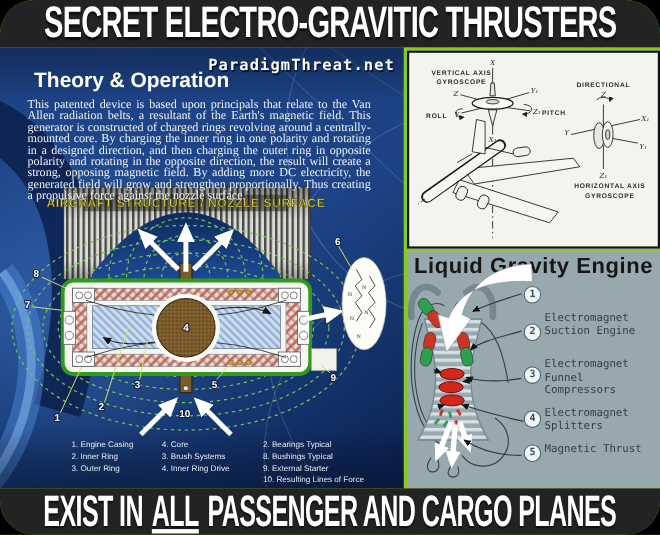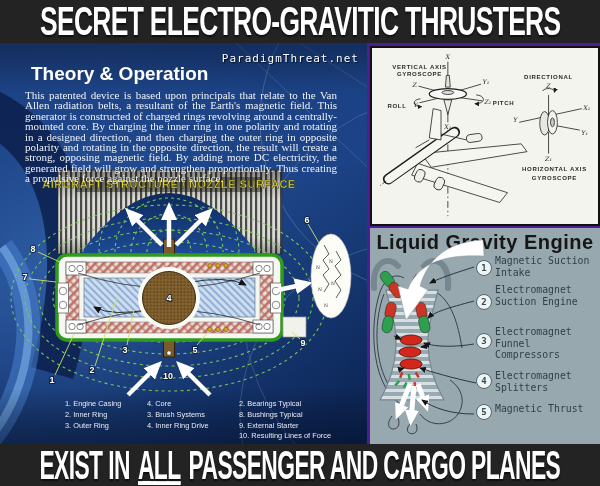--- a/index.html
+++ b/index.html
@@ -1,35 +1,35 @@
 <!DOCTYPE html>
 <html><head>
 <meta charset="utf-8">
 <style>
   html,body{margin:0;padding:0;background:#000;}
-  .stage{position:relative;width:600px;height:486px;background:#4c1d95;overflow:hidden;
-         font-family:"Liberation Sans",sans-serif;}
+  .stage{position:relative;width:600px;height:486px;background:#84cc16;overflow:hidden;
+         font-family:"Liberation Sans",sans-serif;border-radius:31px;}
   
   .banner{position:absolute;left:0;width:600px;background:#232323;display:flex;
           align-items:center;justify-content:center;overflow:hidden;}
   .banner.top{top:0;height:43px;}
   .banner.bottom{top:444px;height:42px;justify-content:center;}
   .headline{color:#fff;font-weight:700;white-space:nowrap;letter-spacing:-1px;
             transform-origin:center;text-shadow:0 2px 2px rgba(0,0,0,.6);}
   .headline.t{font-size:40px;transform:scaleX(0.66);}
   .headline.b{font-size:40px;transform:scaleX(0.57);}
   .u-underline{border-bottom:4px solid #fff;padding-bottom:0px;margin:0 4px;display:inline-block;line-height:0.82;}
   
   .panel-blue{position:absolute;left:0;top:43px;width:367px;height:401px;
      background:
        radial-gradient(120% 95% at 18% 58%, rgba(70,125,200,.45) 0%, rgba(40,85,160,.2) 40%, rgba(0,0,0,0) 70%),
        linear-gradient(160deg,#1b3f80 0%,#1c4386 45%,#123066 75%,#0b2251 100%);}
   .panel-blue svg{position:absolute;left:0;top:0;}
   .watermark{position:absolute;top:9px;right:8px;color:#fff;font-family:"DejaVu Sans Mono",monospace;
-             font-weight:400;font-size:11px;letter-spacing:1px;text-shadow:1px 1px 1px rgba(0,0,0,.7);}
+             font-weight:700;font-size:14px;letter-spacing:1px;text-shadow:1px 1px 1px rgba(0,0,0,.7);}
   .t-heading{position:absolute;top:20px;left:31px;color:#fff;font-weight:700;font-size:19px;}
   .t-body{position:absolute;top:47px;left:25px;width:312px;color:#eef2f8;font-size:11px;
           line-height:10.4px;text-align:justify;font-family:Liberation Serif, serif;}
   .legend{position:absolute;top:356px;left:0;width:367px;color:#e6ebf3;font-size:7.4px;line-height:10.8px;}
   .legend .col{position:absolute;top:0;white-space:nowrap;}
   .legend .c1{left:65px;} .legend .c2{left:147px;} .legend .c3{left:239px;}
   
   .panel-gyro{position:absolute;left:370px;top:46px;width:226px;height:176px;background:#f4f4ef;
               border:2px solid #111;}
   .panel-engine{position:absolute;left:370px;top:228px;width:230px;height:216px;background:#97a8af;}
@@ -432,22 +432,20 @@
       <g fill="none" stroke="#2b3940" stroke-width="1">
         <path d="M 104 39 C 82 46 70 50 60 55" marker-end="url(#mB2)"></path>
         <path d="M 104 73 C 78 80 64 84 58 90" marker-end="url(#mB2)"></path>
         <path d="M 104 116 C 80 120 62 118 54 115" marker-end="url(#mB2)"></path>
         <path d="M 106 155 C 82 150 62 144 50 140" marker-end="url(#mB2)"></path>
         <path d="M 104 186 C 80 186 64 180 52 172" marker-end="url(#mB2)"></path>
       </g>
     </svg>
 
     <div class="eng-num" style="left:106px;top:32px;">1</div>
-    <div class="eng-label" style="top:27px;">Magnetic Suction
-Intake</div>
     <div class="eng-num" style="left:106px;top:66px;">2</div>
     <div class="eng-label" style="top:56px;">Electromagnet
 Suction Engine</div>
     <div class="eng-num" style="left:106px;top:105px;">3</div>
     <div class="eng-label" style="top:98px;">Electromagnet
 Funnel
 Compressors</div>
     <div class="eng-num" style="left:106px;top:145px;">4</div>
     <div class="eng-label" style="top:142px;">Electromagnet
 Splitters</div>

